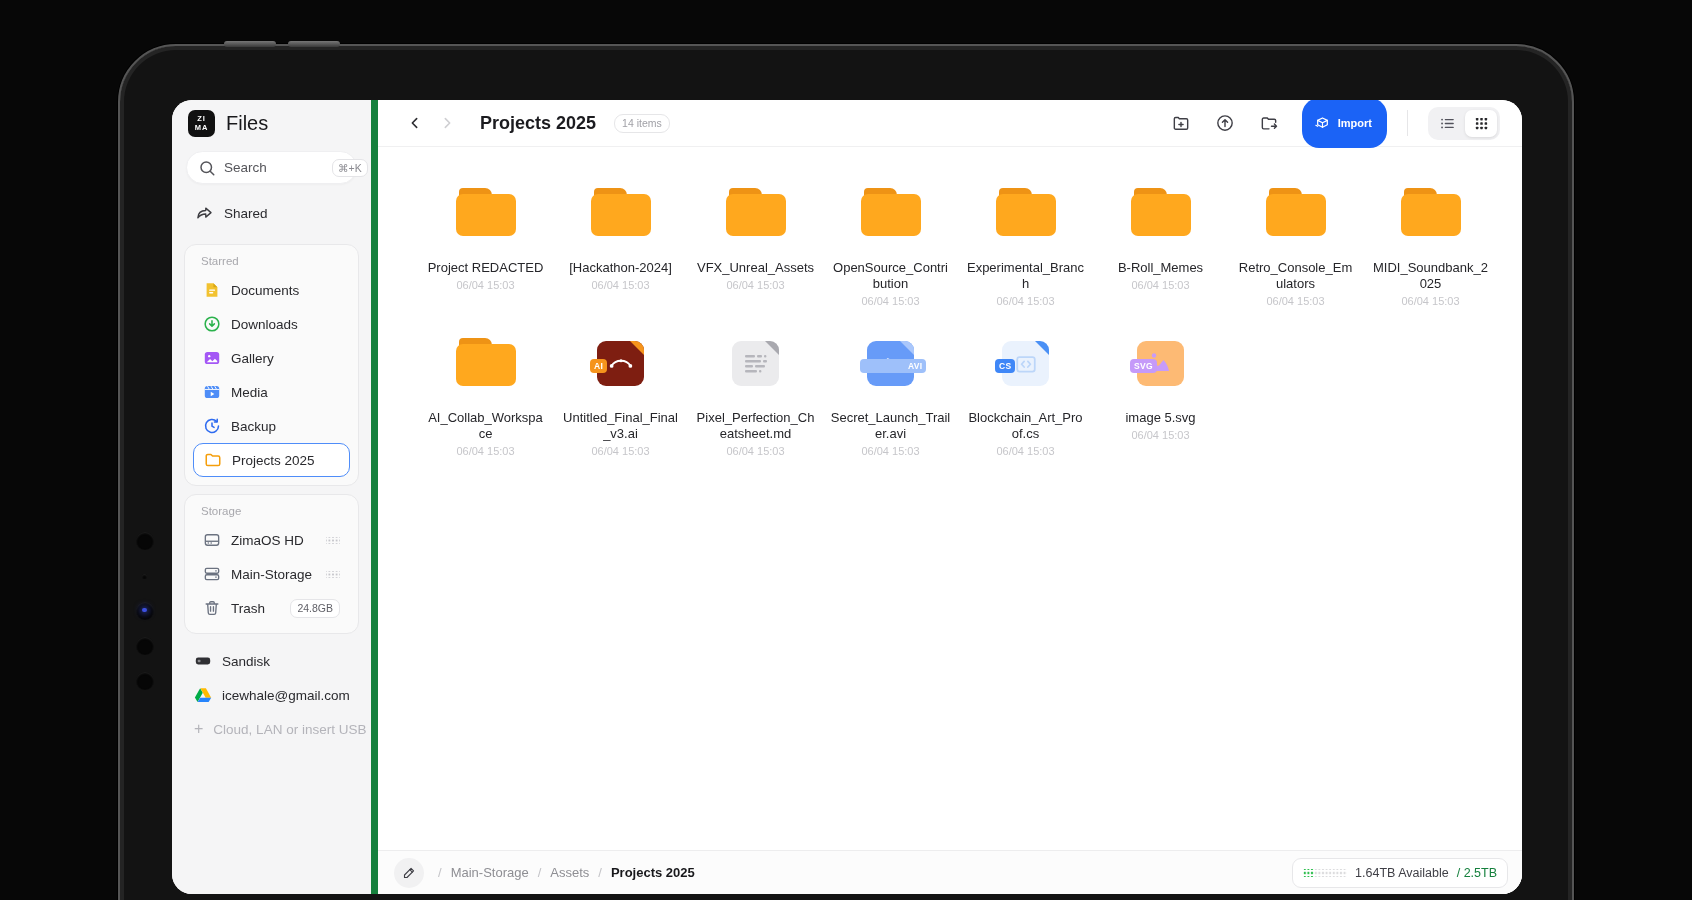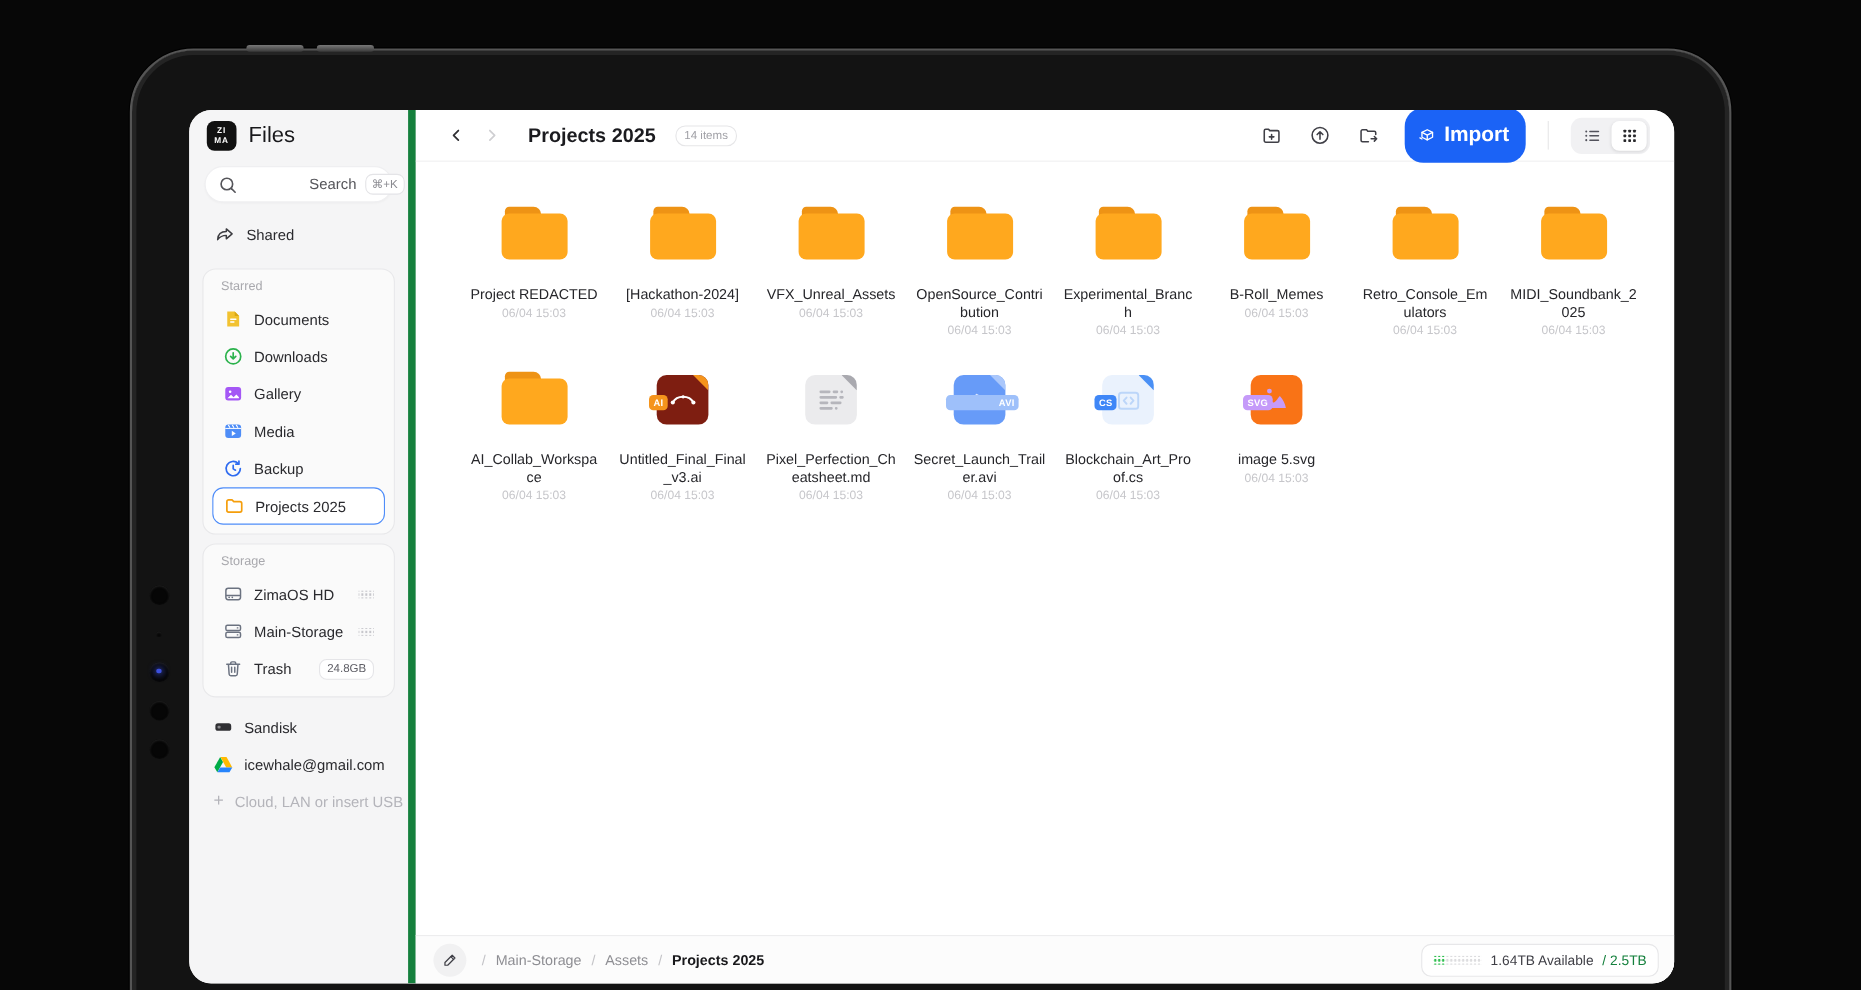--- a/index.html
+++ b/index.html
@@ -26,21 +26,21 @@
     background:#fff; border-radius:20px; overflow:hidden; display:flex;
   }
 
   
   .sidebar{ width:206px; min-width:206px; background:#f5f5f6; border-right:7px solid #15803d; padding:4px 0 0; display:flex; flex-direction:column; }
   .sb-head{ display:flex; align-items:center; gap:11px; padding:6px 16px 14px; }
   .zima-logo{ width:27px; height:27px; background:#111; border-radius:7px; color:#fff; display:flex; flex-direction:column; align-items:center; justify-content:center; font-weight:800; font-size:7.5px; line-height:1.1; letter-spacing:.8px; }
   .app-title{ font-size:20px; font-weight:500; color:#18181b; }
 
   .search-pill{ margin:0 14px 12px; height:33px; background:#fff; border:1px solid #efeff1; border-radius:17px; display:flex; align-items:center; gap:8px; padding:0 8px 0 11px; box-shadow:0 1px 2px rgba(0,0,0,.03); }
-  .search-pill input{ border:0; outline:0; background:transparent; font-size:13.5px; color:#1d4ed8; width:100px; font-family:inherit;text-align:right; }
+  .search-pill input{ border:0; outline:0; background:transparent; font-size:13.5px; color:#1d4ed8; width:100px; font-family:inherit; }
   .search-pill input::placeholder{ color:#55555a; }
   .kbd{ margin-left:auto; border:1px solid #e4e4e7; border-radius:7px; font-size:10.5px; color:#8a8a90; padding:2px 5px; background:#fff; }
 
   .sb-row{ display:flex; align-items:center; gap:10px; height:34px; padding:0 10px; border-radius:10px; font-size:13.5px; color:#2a2a2e; cursor:default; }
   .sb-row .lbl{ white-space:nowrap; }
   .shared-row{ margin:0 14px 6px; }
 
   .card{ margin:8px 12px 0; background:#fafafa; border:1px solid #e8e8ea; border-radius:12px; padding:8px 8px 8px; }
   .card-title{ font-size:11.5px; color:#a8a8ad; padding:2px 8px 6px; }
   .sb-row.selected{ background:#fff; border:1.5px solid #4f8df9; height:34px; }
@@ -56,21 +56,21 @@
   .icon20{ width:20px; height:20px; flex:none; }
 
   
   .main{ flex:1; display:flex; flex-direction:column; background:#fff; }
   .topbar{ height:47px; border-bottom:1px solid #f0f0f1; display:flex; align-items:center; padding:0 22px 0 26px; gap:10px; }
   .nav-ch{ width:22px; height:22px; display:flex; align-items:center; justify-content:center; }
   .page-title{ font-size:18px; font-weight:600; color:#1b1b1f; margin-left:12px; }
   .count-badge{ font-size:10.5px; color:#a0a0a6; border:1px solid #e6e6e8; border-radius:9px; padding:2.5px 7px; margin-left:8px; background:#fff; }
   .topbar .spacer{ flex:1; }
   .tb-ic{ width:34px; height:34px; display:flex; align-items:center; justify-content:center; border-radius:8px; }
-  .import-btn{ height:50px; background:#1b63f6; border:none; border-radius:17px; color:#fff; font-size:19px; font-weight:600; display:flex; align-items:center; gap:7px; padding:0 15px 0 12px; margin-left:6px; font-family:inherit; }
+  .import-btn{ height:50px; background:#1b63f6; border:none; border-radius:17px; color:#fff; font-size:11px; font-weight:600; display:flex; align-items:center; gap:7px; padding:0 15px 0 12px; margin-left:6px; font-family:inherit; }
   .vdiv{ width:1px; height:26px; background:#e6e6e8; margin:0 10px; }
   .view-toggle{ background:#f1f1f3; border-radius:10px; padding:3px; display:flex; gap:2px; }
   .seg{ width:32px; height:27px; display:flex; align-items:center; justify-content:center; border-radius:7px; }
   .seg.active{ background:#fff; box-shadow:0 1px 3px rgba(0,0,0,.10); }
 
   
   .grid{ flex:1; display:grid; grid-template-columns:repeat(8,135px); grid-auto-rows:150px; padding:36px 0 0 40px; align-content:start; overflow:hidden; }
   .tile{ display:flex; flex-direction:column; align-items:center; }
   .tile-iconwrap{ height:53px; display:flex; align-items:flex-end; justify-content:center; }
   .tile-name{ margin-top:24px; width:120px; text-align:center; font-size:13px; line-height:1.22; color:#26262a; word-break:break-all; }
@@ -81,21 +81,21 @@
   .folder-ic .fbody{ position:absolute; left:0; top:6px; width:60px; height:42px; background:#ffa81e; border-radius:7px; }
 
   .file-ic{ width:47px; height:45px; border-radius:9px; position:relative; }
   .file-ic .fold{ position:absolute; top:0; right:0; width:14px; height:14px; clip-path:polygon(0 0,100% 0,100% 100%); border-top-right-radius:9px; }
   .file-ic svg{ position:absolute; left:50%; top:50%; transform:translate(-50%,-50%); }
   .fbadge{ position:absolute; left:-7px; bottom:13px; color:#fff; font-size:8.5px; font-weight:700; border-radius:4px; padding:2px 4px; letter-spacing:.3px; }
   .ic-ai{ background:#7e1e11; }   .ic-ai .fold{ background:#f5941c; }   .ic-ai .fbadge{ background:#f5941c; }
   .ic-md{ background:#ebebed; }   .ic-md .fold{ background:#a9a9af; }
   .ic-avi{ background:#679bf8; }  .ic-avi .fold{ background:#aac7fb; }  .ic-avi .fbadge{ background:#9ec0fa;padding-left:48px; }
   .ic-cs{ background:#eaf2fd; }   .ic-cs .fold{ background:#4a90f5; }   .ic-cs .fbadge{ background:#3f87f7; }
-  .ic-svg{ background:#f97316; }  .ic-svg .fbadge{ background:#c59af9; }
+  .ic-svg{ background:#fdba74; }  .ic-svg .fbadge{ background:#c59af9; }
 
   
   .statusbar{ height:44px; border-top:1px solid #ededee; background:#fcfcfc; display:flex; align-items:center; padding:0 14px 0 16px; gap:14px; }
   .edit-circ{ width:30px; height:30px; border-radius:50%; background:#f1f1f2; display:flex; align-items:center; justify-content:center; }
   .crumbs{ display:flex; align-items:center; gap:9px; font-size:13px; }
   .crumb-sep{ color:#c3c3c7; }
   .crumb{ color:#8e8e93; }
   .crumb.current{ color:#18181b; font-weight:700; }
   .cap-pill{ margin-left:auto; height:30px; border:1px solid #e7e7e9; background:#fff; border-radius:9px; display:flex; align-items:center; gap:8px; padding:0 10px; }
   .capdots{ display:flex; gap:0; }

